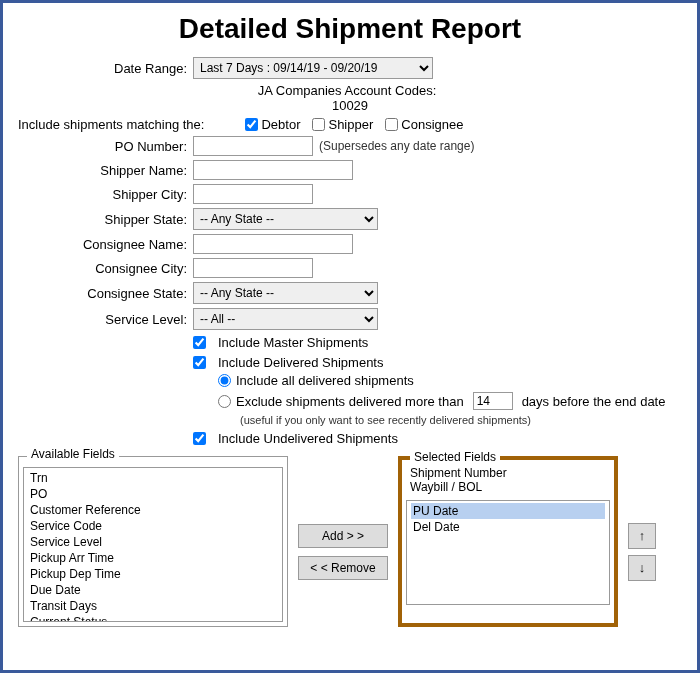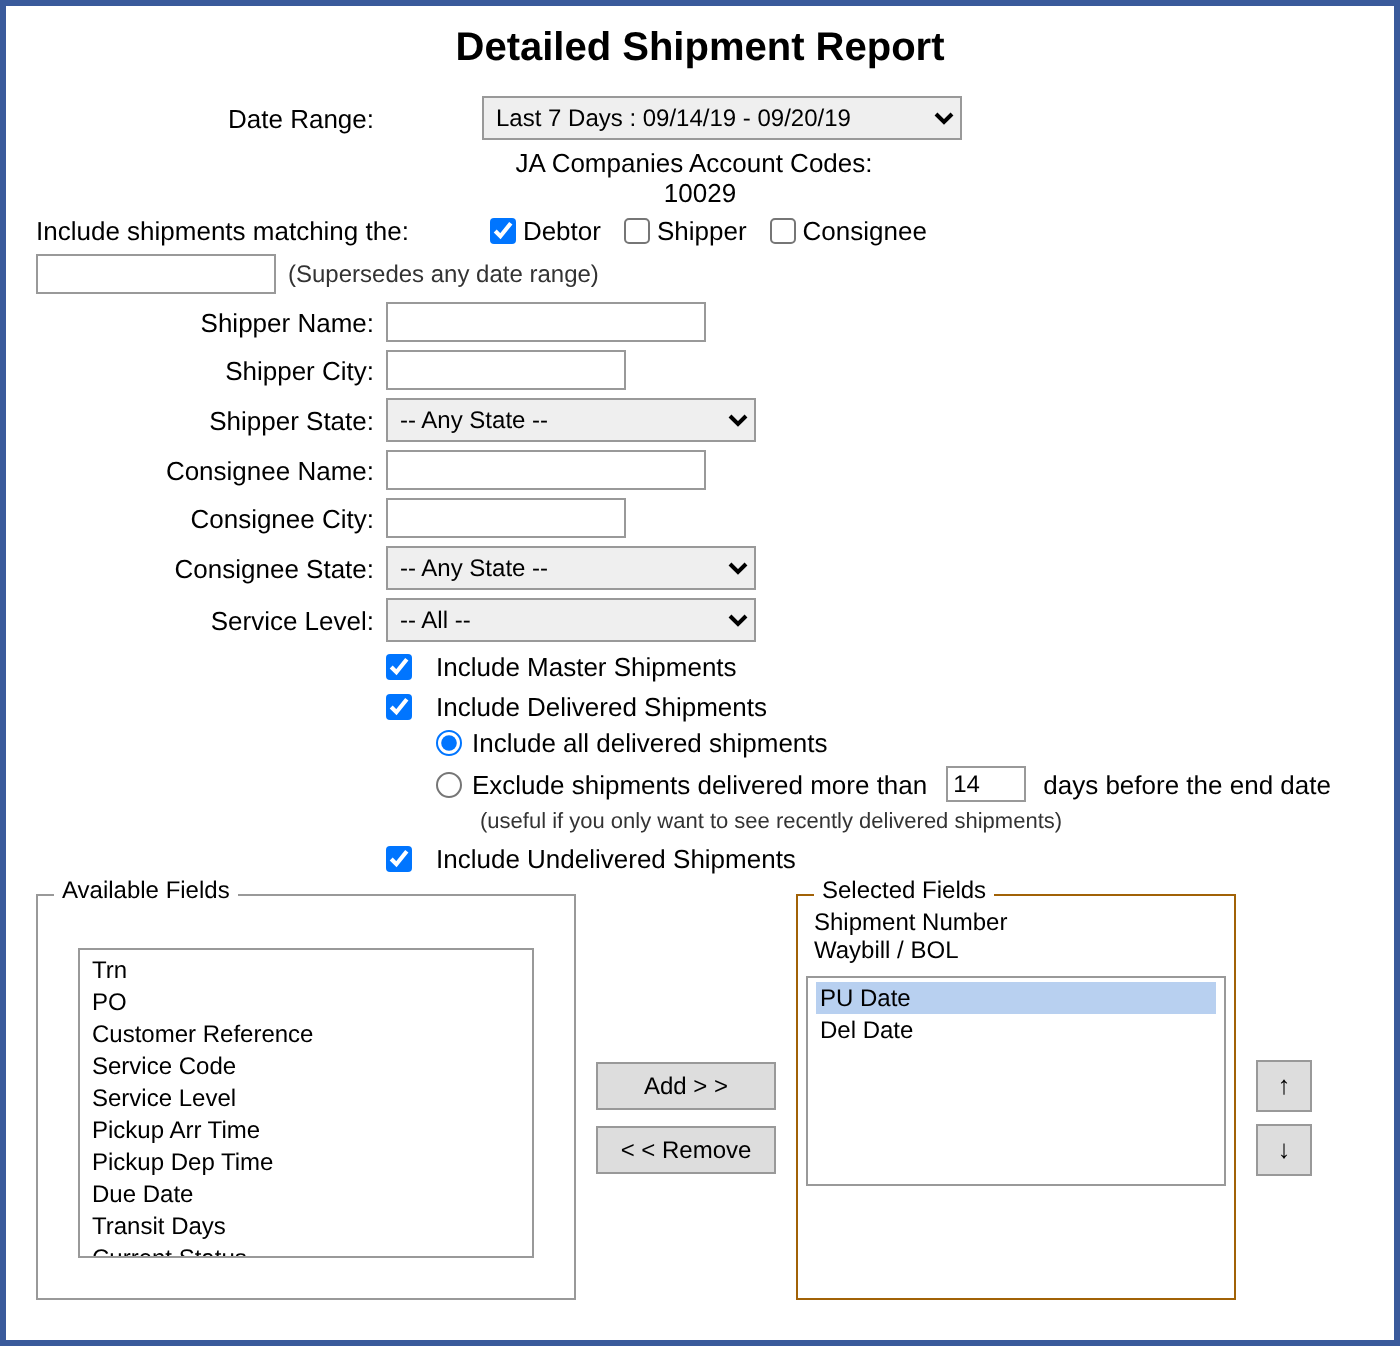--- a/index.html
+++ b/index.html
@@ -10,21 +10,21 @@
       color: #000;
     }
     .outer {
       width: 700px;
       min-height: 673px;
       border: 3px solid #3a5a9b;
       padding: 10px 15px 15px;
     }
     .page-title {
       text-align: center;
-      font-size: 20px;
+      font-size: 28px;
       font-weight: bold;
       margin-bottom: 12px;
     }
     .form-row {
       display: flex;
       align-items: center;
       margin-bottom: 4px;
     }
     .form-row label {
       text-align: right;
@@ -118,21 +118,21 @@
       margin-left: 22px;
     }
     .bottom-section {
       display: flex;
       gap: 10px;
       margin-top: 10px;
     }
     .available-fields-box {
       border: 1px solid #999;
       width: 270px;
-      padding: 20px;
+      padding: 4px;
       position: relative;
     }
     .box-title {
       position: absolute;
       top: -10px;
       left: 8px;
       background: #fff;
       padding: 0 4px;
       font-size: 12px;
     }
@@ -162,21 +162,21 @@
     }
     .middle-buttons button {
       width: 90px;
       padding: 4px 6px;
       font-size: 12px;
       cursor: pointer;
       background: #ddd;
       border: 1px solid #999;
     }
     .selected-fields-box {
-      border: 1px solid #a16207;
+      border: 4px solid #a16207;
       width: 220px;
       padding: 4px;
       position: relative;
     }
     .selected-top {
       font-size: 12px;
       padding: 2px 4px;
       background: #fff;
     }
     .selected-list-container {
@@ -214,21 +214,20 @@
       background: #ddd;
       border: 1px solid #999;
     }
     .po-note {
       font-size: 12px;
       color: #333;
       margin-left: 6px;
     }
     .date-range-select {
       width: 240px;
-      margin-left: 48px;
     }
     .shipper-name-input { width: 160px; }
     .shipper-city-input { width: 120px; }
     .state-select { width: 185px; }
     .consignee-name-input { width: 160px; }
     .consignee-city-input { width: 120px; }
     .po-input { width: 120px; }
   </style>
 </head>
 <body>
@@ -260,20 +259,21 @@
         <span>Shipper</span>
       </label>
       <label>
         <input type="checkbox" style="">
         <span>Consignee</span>
       </label>
     </div>
   </div>
 
   <div class="form-row">
+    <label>PO Number:</label>
     <input type="text" class="po-input" style="">
     <span class="po-note">(Supersedes any date range)</span>
   </div>
 
   <div class="form-row">
     <label>Shipper Name:</label>
     <input type="text" class="shipper-name-input" style="">
   </div>
 
   <div class="form-row">

